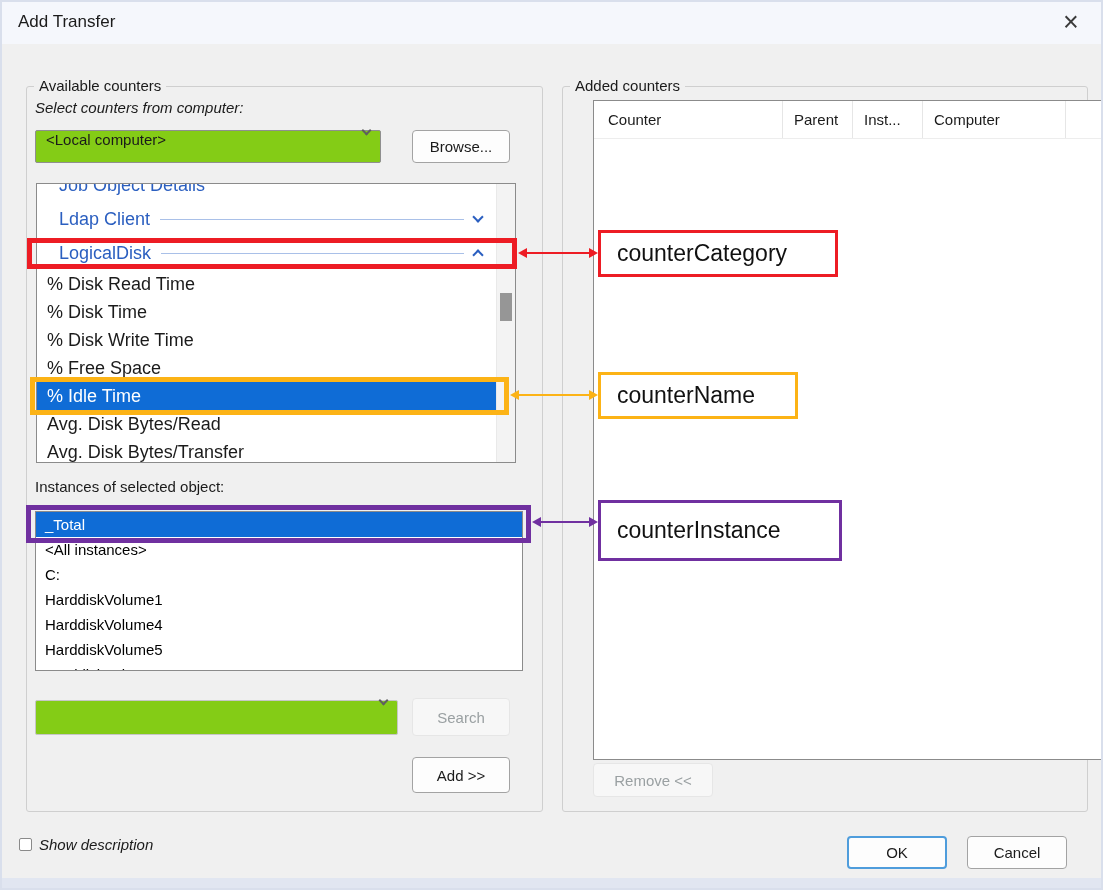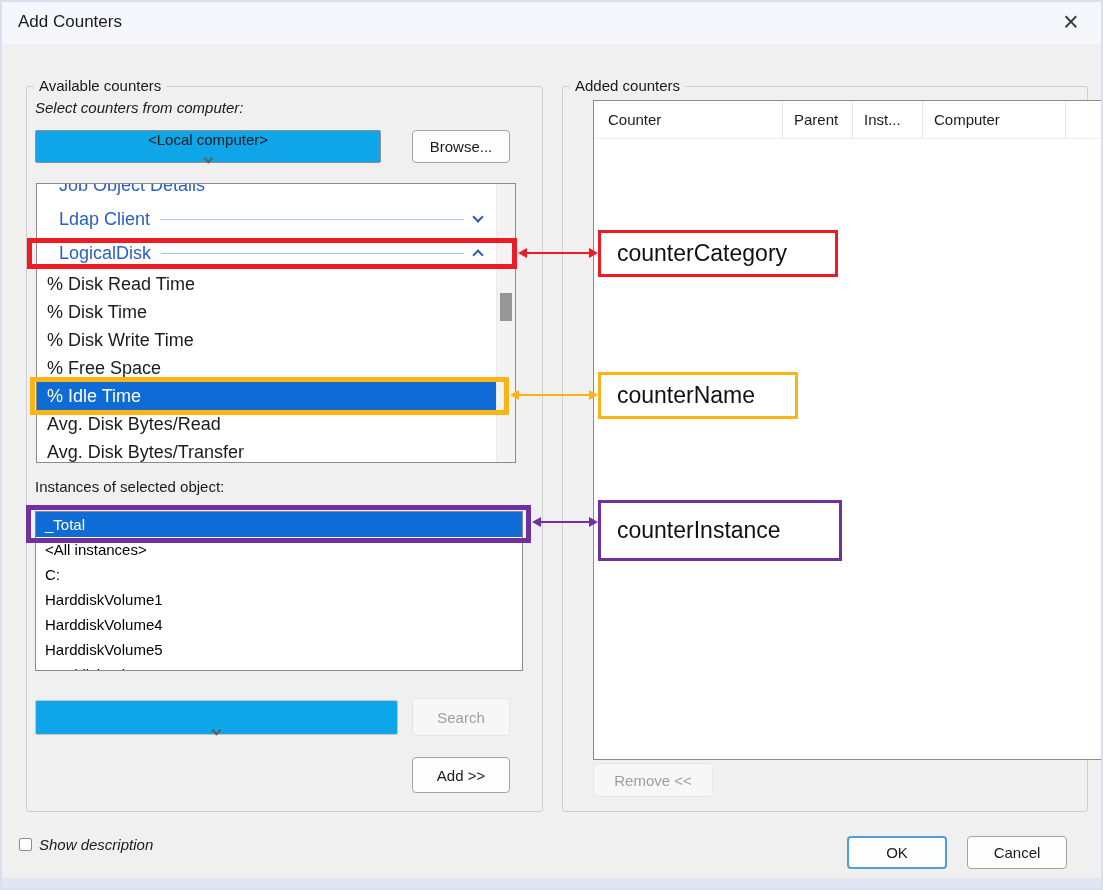--- a/index.html
+++ b/index.html
@@ -16,21 +16,21 @@
 
   
   .groupbox{position:absolute;border:1px solid #cfcfcf;border-radius:3px;}
   .gb-left{left:26px;top:86px;width:517px;height:726px;}
   .gb-right{left:562px;top:86px;width:526px;height:726px;}
   .legend{position:absolute;top:-10px;left:7px;background:#f0f0f0;padding:0 5px;font-size:15px;color:#1a1a1a;white-space:nowrap;}
 
   .lbl{position:absolute;font-size:15px;color:#1a1a1a;white-space:nowrap;}
 
   
-  .combo{position:absolute;background:#0ea5e9;border:1px solid #8f8f8f;border-radius:2px;display:flex;align-items:center;padding:0 10px;font-size:15px;color:#1a1a1a;flex-direction:column;}
+  .combo{position:absolute;background:#84cc16;border:1px solid #8f8f8f;border-radius:2px;display:flex;align-items:flex-start;padding:0 10px;font-size:15px;color:#1a1a1a;}
   .combo .val{flex:1;white-space:nowrap;overflow:hidden;}
   .combo.light{border-color:#c6c6c6;}
   .chev-sm{width:7px;height:7px;border-left:2px solid #5f5f5f;border-bottom:2px solid #5f5f5f;transform:rotate(-45deg);margin-top:-4px;}
   .btn{position:absolute;background:#fdfdfd;border:1px solid #a3a3a3;border-radius:4px;font-size:15px;color:#1b1b1b;display:flex;align-items:center;justify-content:center;cursor:pointer;}
   .btn.disabled{background:#f7f7f7;border-color:#e6e6e6;color:#9aa0a2;cursor:default;}
   .btn.ok-btn{border:2px solid var(--ok_focus_border);}
 
   
   .listbox{position:absolute;background:#fff;border:1px solid #8b8b8b;overflow:hidden;}
   .tree{left:36px;top:183px;width:480px;height:280px;}
@@ -82,21 +82,21 @@
   .arrow.yellow{--ac:var(--annotation_yellow);}
   .arrow.purple{--ac:var(--annotation_purple);}
 </style>
 </head>
 <body>
 
 <div class="dialog">
   <div class="frame"></div>
 
   <div class="titlebar">
-    <span class="title">Add Counters</span>
+    <span class="title">Add Transfer</span>
     <div class="close-btn">
       <span>×</span>
     </div>
   </div>
 
   <div class="groupbox gb-left">
     <span class="legend">Available counters</span>
   </div>
 
   <span class="lbl" style="left:35px;top:99px;font-style:italic;">Select counters from computer:</span>

